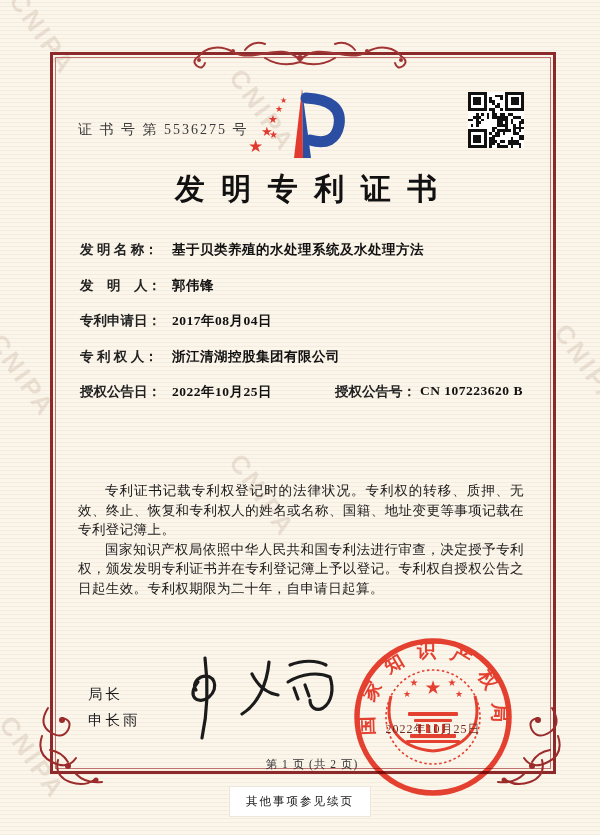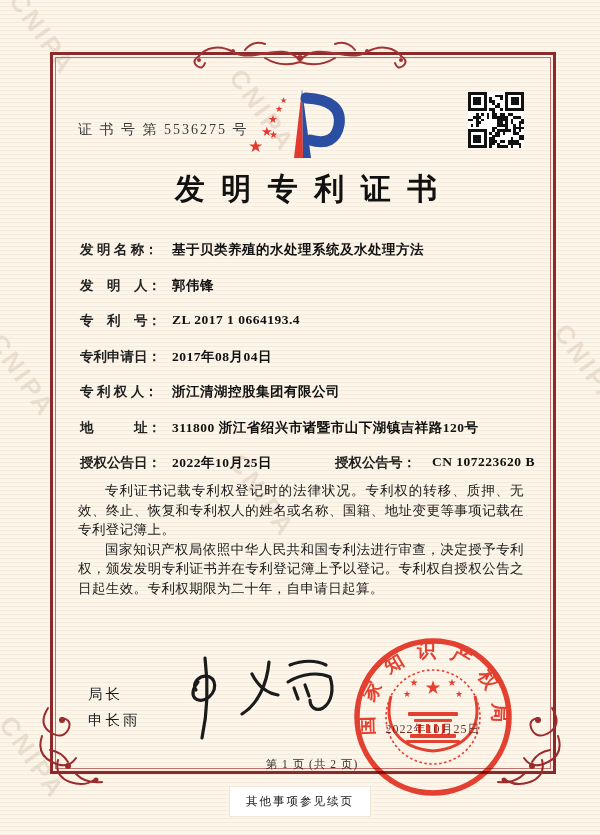--- a/index.html
+++ b/index.html
@@ -45,21 +45,21 @@
     position:absolute;left:0;top:169px;width:600px;
     text-align:center;font-size:30px;font-weight:bold;color:#111;
     letter-spacing:0.55em;text-indent:0.55em;padding-left:6px;
   }
   
   .fields{position:absolute;left:80px;top:241px;width:446px;font-weight:bold;}
   .frow{position:relative;height:21px;margin-bottom:14.5px;font-size:13.5px;color:#111;}
   .flabel{display:inline-block;width:92px;color:#222;vertical-align:top;}
   .fvalue{color:#111;letter-spacing:0.5px;}
   .fpair2{position:absolute;left:255px;top:0;white-space:nowrap;}
-  .fpair2 .flabel{width:auto;margin-right:16px;}
+  .fpair2 .flabel{width:auto;margin-right:4px;}
   
   .bodytext{
     position:absolute;left:78px;top:481px;width:446px;
     font-size:13.5px;line-height:19.5px;color:#1a1a1a;
     letter-spacing:0.4px;text-align:justify;
   }
   .bodytext p{margin:0;text-indent:2em;}
   
   .officer{position:absolute;left:88px;top:681px;font-size:14.5px;color:#1d1d1d;letter-spacing:3px;line-height:26px;}
   .signature{position:absolute;left:168px;top:650px;}
@@ -290,30 +290,24 @@
   <div class="title">发明专利证书</div>
 
   <div class="fields">
     <div class="frow">
       <span class="flabel">发 明 名 称：</span><span class="fvalue">基于贝类养殖的水处理系统及水处理方法</span>
     </div>
     <div class="frow">
       <span class="flabel">发　明　人：</span><span class="fvalue">郭伟锋</span>
     </div>
     <div class="frow">
-      <span class="flabel">专　利　号：</span><span class="fvalue">ZL 2017 1 0664193.4</span>
-    </div>
-    <div class="frow">
       <span class="flabel">专利申请日：</span><span class="fvalue">2017年08月04日</span>
     </div>
     <div class="frow">
       <span class="flabel">专 利 权 人：</span><span class="fvalue">浙江清湖控股集团有限公司</span>
-    </div>
-    <div class="frow">
-      <span class="flabel">地　　　址：</span><span class="fvalue">311800 浙江省绍兴市诸暨市山下湖镇吉祥路120号</span>
     </div>
     <div class="frow">
       <span class="flabel">授权公告日：</span><span class="fvalue">2022年10月25日</span>
       <span class="fpair2">
         <span class="flabel">授权公告号：</span><span class="fvalue">CN 107223620 B</span>
       </span>
     </div>
   </div>
 
   <div class="bodytext">

